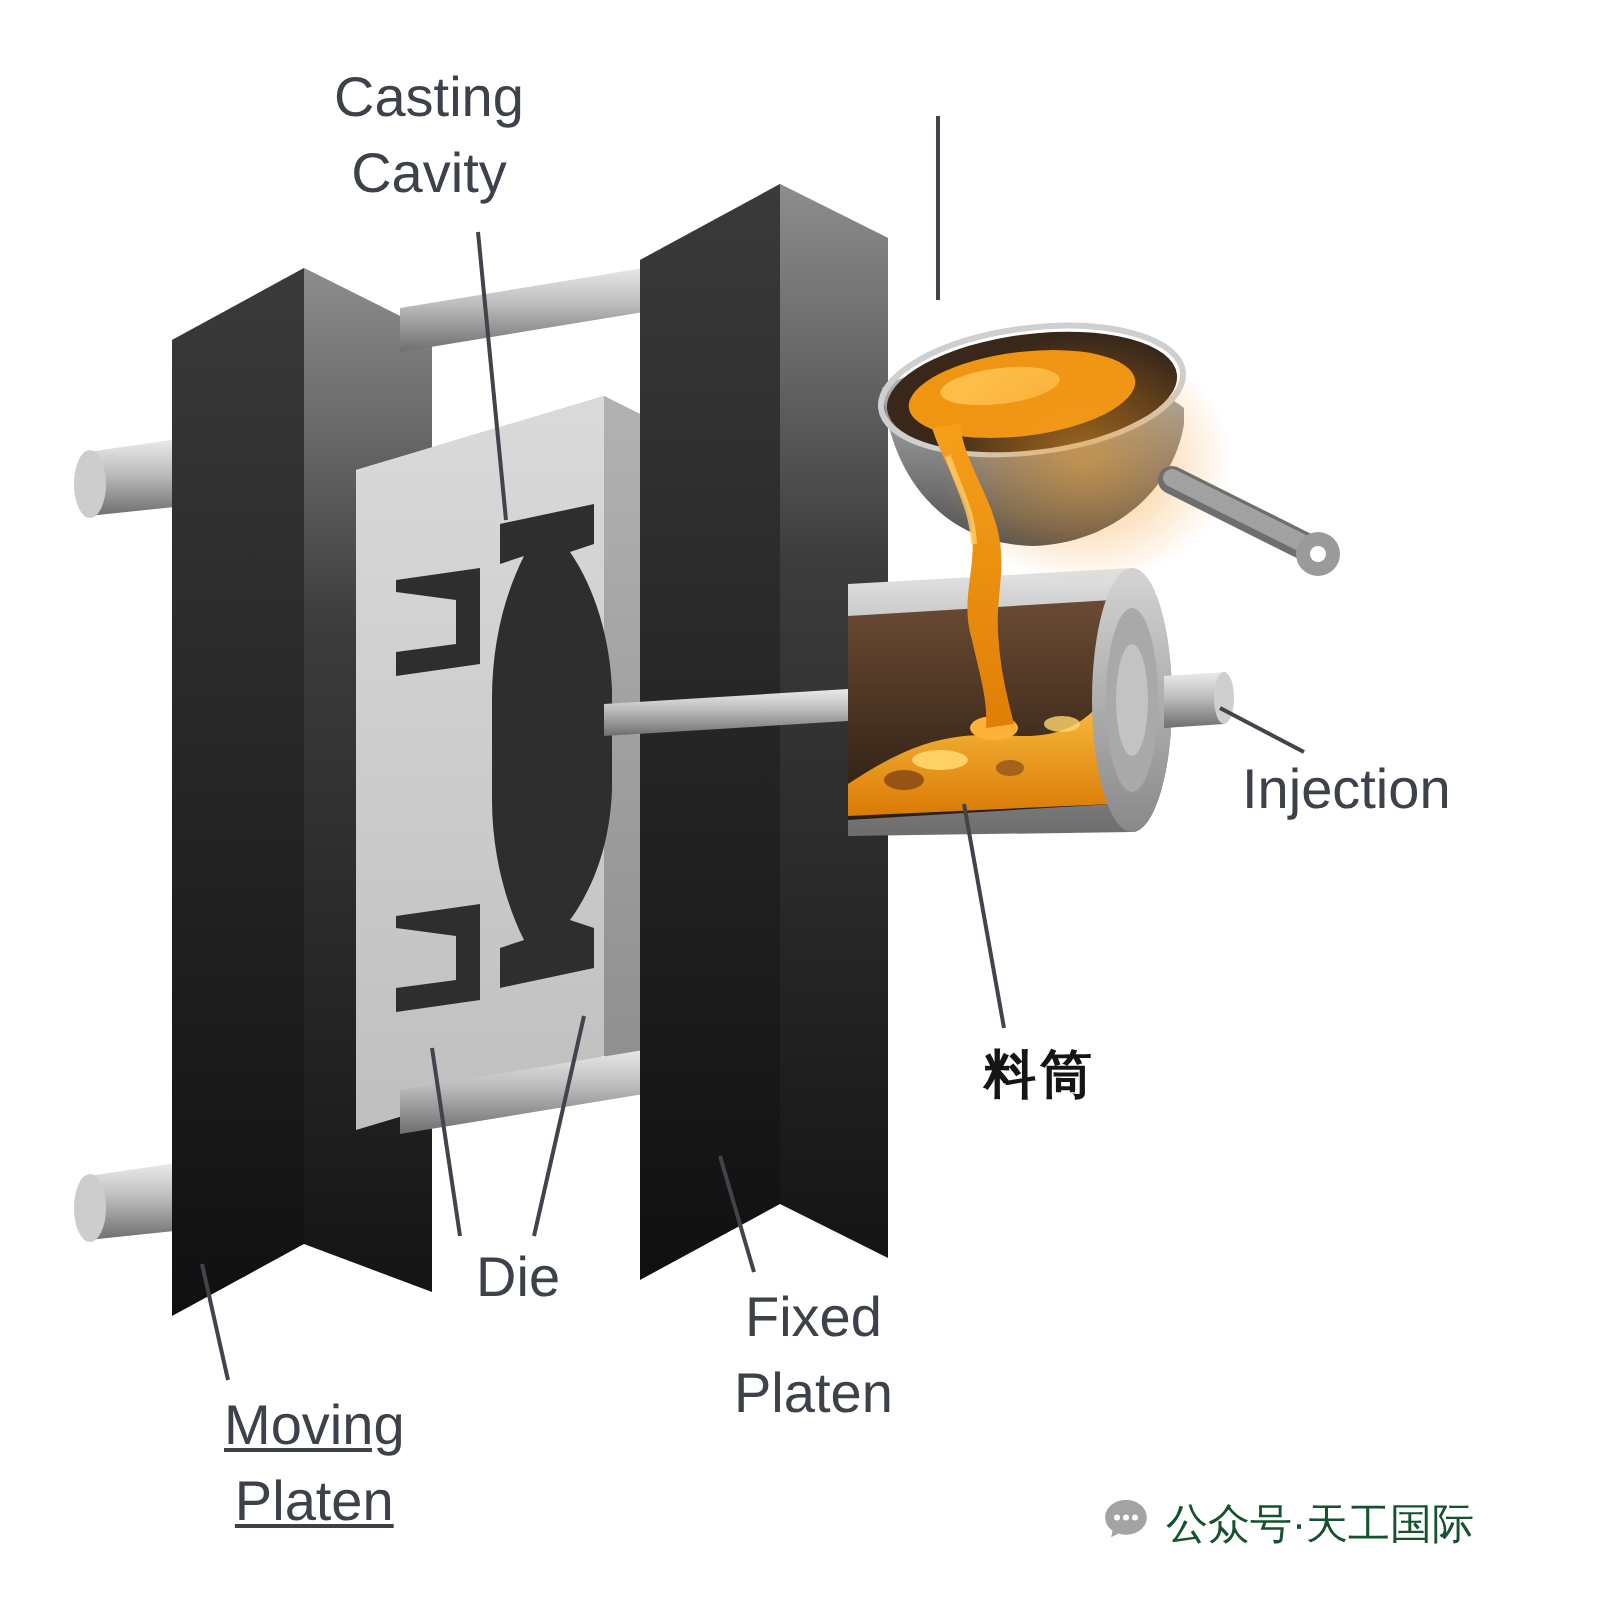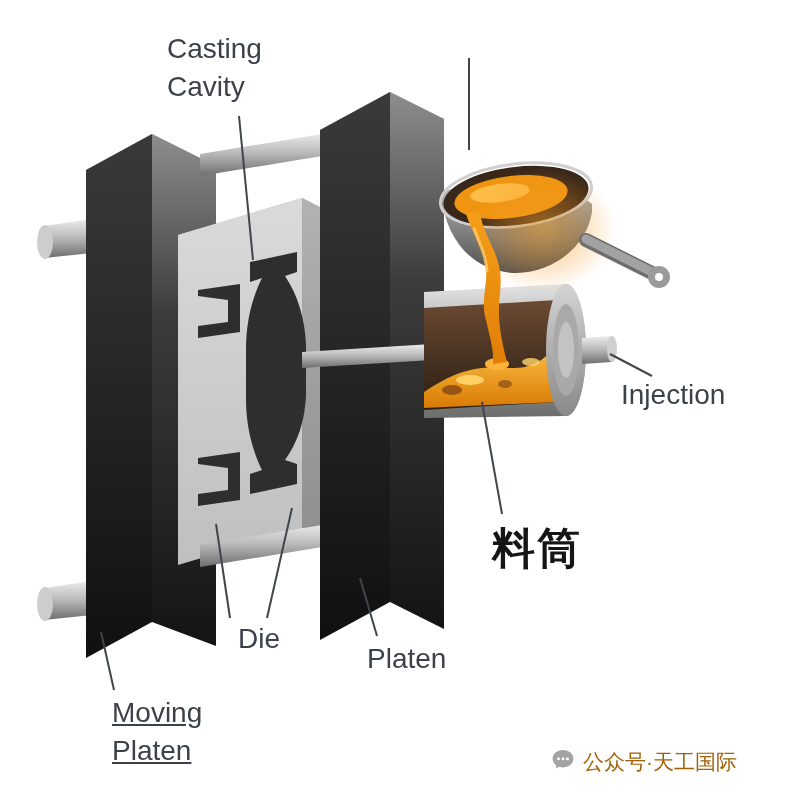--- a/index.html
+++ b/index.html
@@ -1,32 +1,32 @@
 <!DOCTYPE html>
 <html><head>
 <meta charset="utf-8">
 <style>
   html,body{margin:0;padding:0;background:#ffffff;}
   .stage{
     position:relative;width:800px;height:800px;background:#ffffff;
-    font-family:"Liberation Sans",sans-serif;overflow:hidden;
+    font-family:"Liberation Sans",sans-serif;overflow:hidden;text-align:center;
   }
   .stage svg{position:absolute;left:0;top:0;}
   .label{
     position:absolute;color:#3d424a;font-size:28px;line-height:1.34;
     white-space:nowrap;
   }
   .label .l{display:block;}
   .label-cn{
-    position:absolute;color:#151515;font-size:43px;font-weight:700;
+    position:absolute;color:#151515;font-size:26px;font-weight:700;
     white-space:nowrap;letter-spacing:2px;
   }
   .watermark{
     position:absolute;left:551px;top:748px;display:flex;align-items:center;
-    gap:8px;color:#a16207;font-size:21px;white-space:nowrap;
+    gap:8px;color:#14532d;font-size:21px;white-space:nowrap;
   }
   .watermark .wicon{display:inline-block;width:24px;height:24px;}
 </style>
 </head>
 <body>
 
 <div class="stage">
 
   <svg width="800" height="800" viewBox="0 0 800 800">
     <defs>
@@ -194,20 +194,21 @@
 
   <div class="label" style="left:621px;top:376px;">
     <span class="l">Injection</span>
   </div>
 
   <div class="label-cn" style="left:492px;top:520px;">料筒</div>
 
   <div class="label" style="left:238px;top:620px;">Die</div>
 
   <div class="label" style="left:367px;top:640px;">
+    <span class="l">Fixed</span>
     <span class="l">Platen</span>
   </div>
 
   <div class="label" style="left:112px;top:694px;text-decoration:underline;">
     <span class="l">Moving</span>
     <span class="l">Platen</span>
   </div>
 
   <div class="watermark">
     <span class="wicon">

